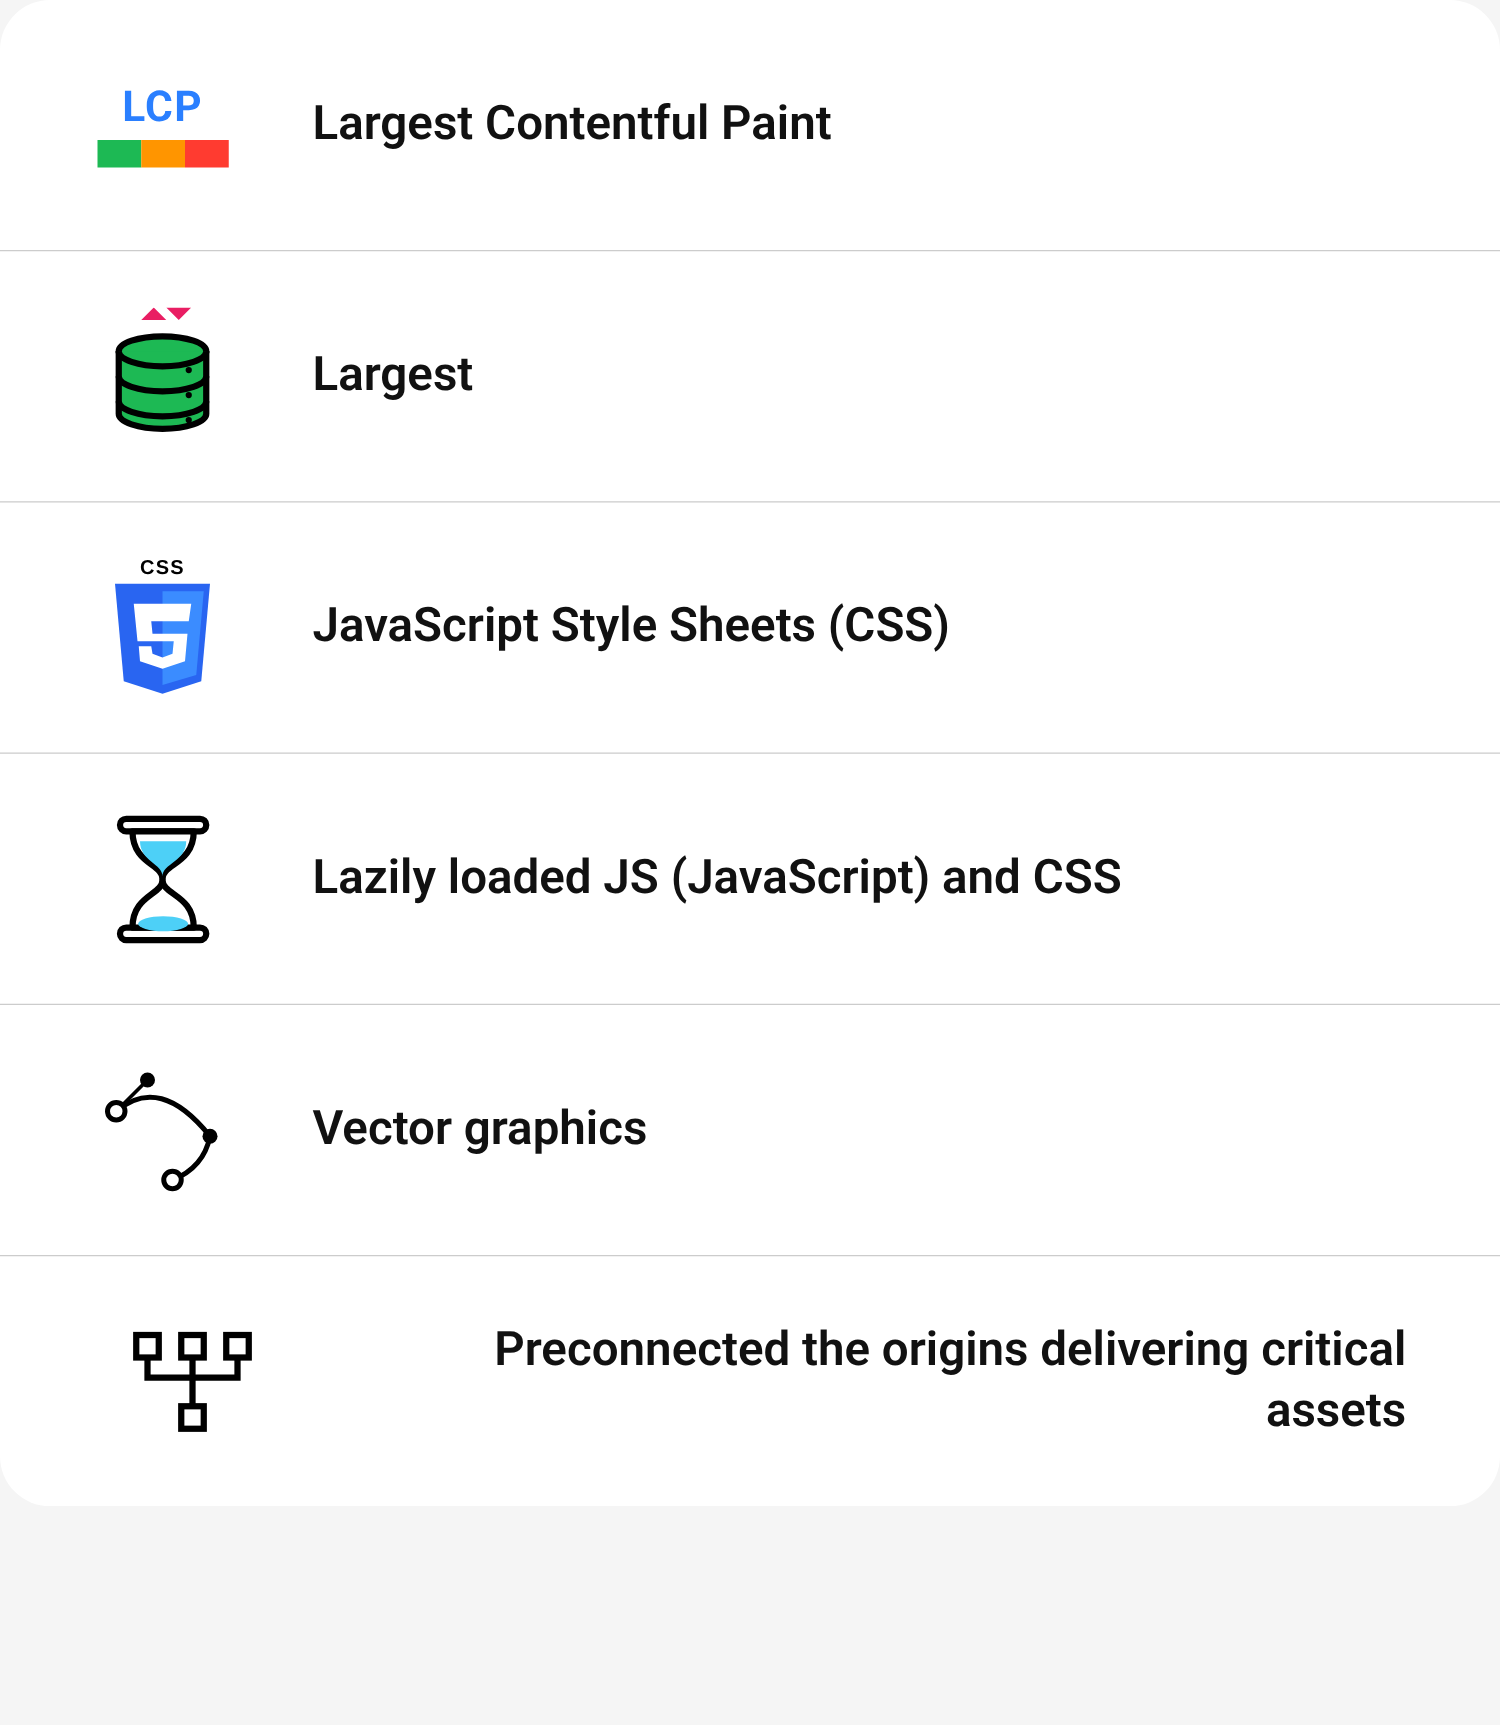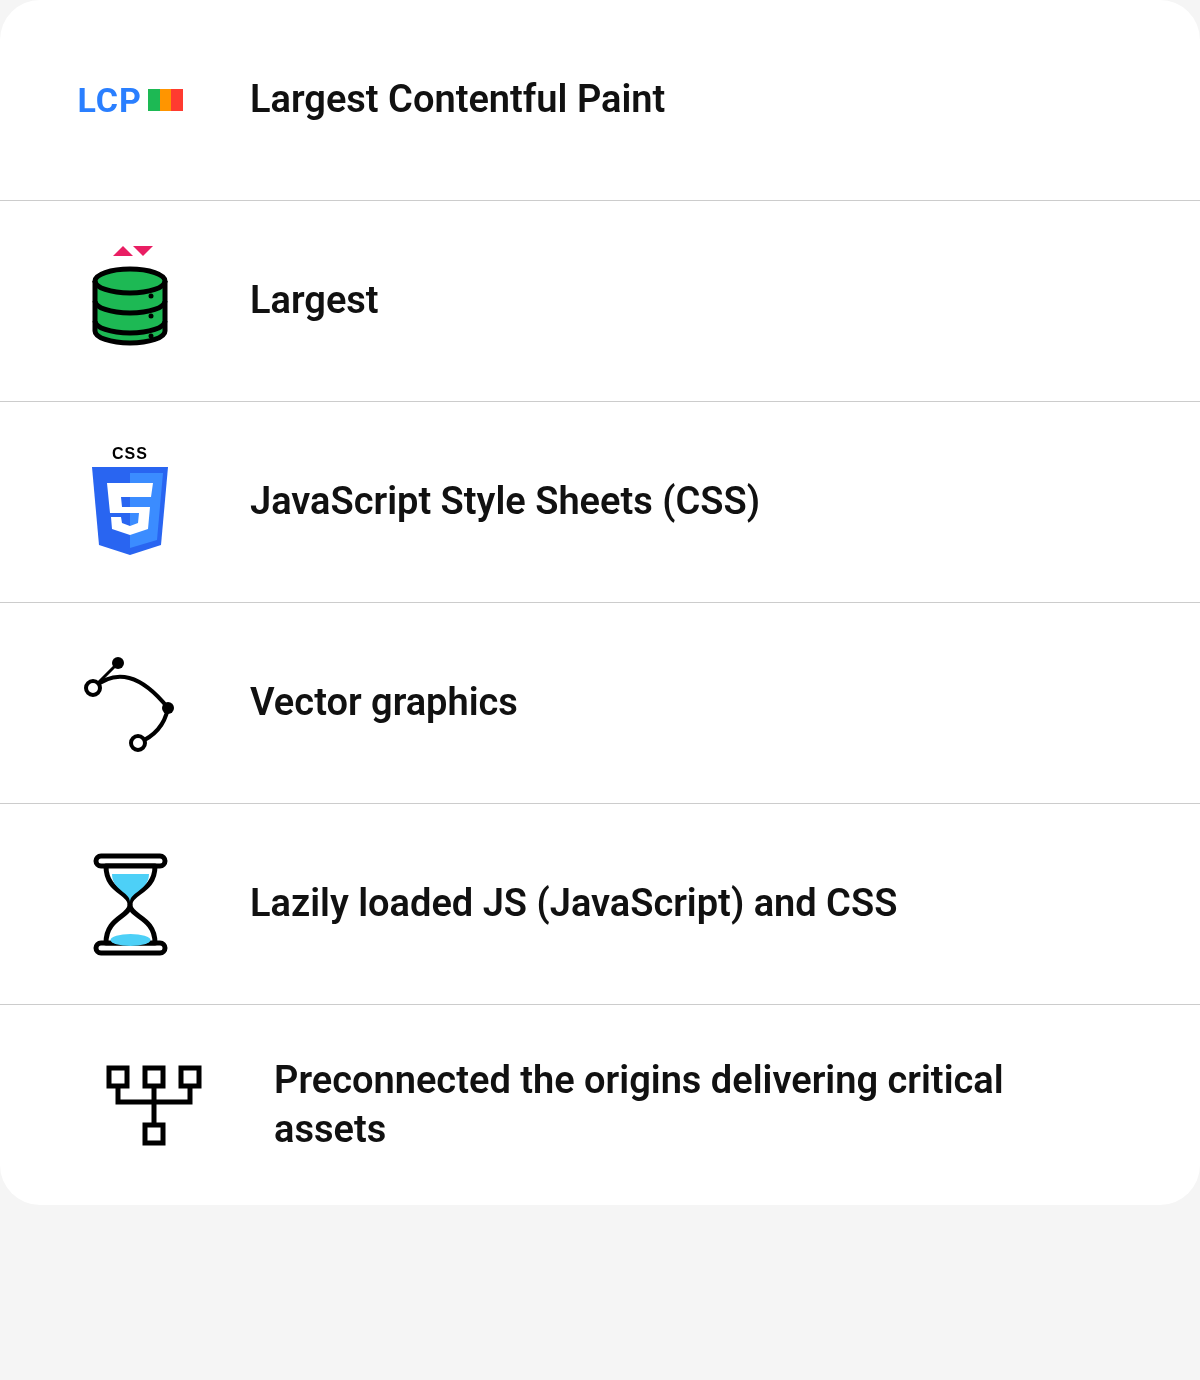--- a/index.html
+++ b/index.html
@@ -41,26 +41,27 @@
       display: flex;
       align-items: center;
       justify-content: center;
       flex-shrink: 0;
     }
     .label {
       font-size: 38px;
       font-weight: 600;
       color: #111;
       line-height: 1.3;
+      text-align: right;
     }
     
     .lcp-icon {
       width: 105px;
       display: flex;
-      flex-direction: row;
+      flex-direction: column;
       align-items: center;
       gap: 6px;
     }
     .lcp-text {
       font-weight: 700;
       font-size: 34px;
       color: #2a7fff;
       letter-spacing: 1px;
     }
     .lcp-bar {
@@ -124,44 +125,44 @@
           <polygon points="7,22 83,22 76,100 45,110 14,100" fill="#2965f1"></polygon>
           <polygon points="45,28 78,28 72,95 45,103" fill="#3b8cff"></polygon>
           <path d="M22,38 h46 l-2,14 h-30 l1,10 h28 l-2,22 -18,6 -18,-6 -1,-12 h10 l1,6 8,3 8,-3 1,-10 h-29 z" fill="#fff"></path>
         </svg>
       </div>
       <div class="label">JavaScript Style Sheets (CSS)</div>
     </div>
 
     <div class="row">
       <div class="icon-wrap">
+        <svg width="85" height="105" viewBox="0 0 85 105">
+          <rect x="8" y="4" width="69" height="10" rx="5" fill="#fff" stroke="#000" stroke-width="5"></rect>
+          <rect x="8" y="91" width="69" height="10" rx="5" fill="#fff" stroke="#000" stroke-width="5"></rect>
+          <path d="M18,14 C18,40 42,40 42,52 C42,40 67,40 67,14 Z" fill="#fff" stroke="#000" stroke-width="5" stroke-linejoin="round"></path>
+          <path d="M18,91 C18,65 42,65 42,53 C42,65 67,65 67,91 Z" fill="#fff" stroke="#000" stroke-width="5" stroke-linejoin="round"></path>
+          <path d="M24,22 C24,38 42,40 42,50 C42,40 61,38 61,22 Z" fill="#4dd0f7"></path>
+          <ellipse cx="42.5" cy="88" rx="20" ry="6" fill="#4dd0f7"></ellipse>
+        </svg>
+      </div>
+      <div class="label">Lazily loaded JS (JavaScript) and CSS</div>
+    </div>
+
+    <div class="row">
+      <div class="icon-wrap">
         <svg width="105" height="100" viewBox="0 0 105 100">
           <path d="M15,35 Q50,5 90,55 Q85,80 60,90" fill="none" stroke="#000" stroke-width="4"></path>
           <line x1="15" y1="35" x2="40" y2="10" stroke="#000" stroke-width="3"></line>
           <circle cx="15" cy="35" r="7" fill="#fff" stroke="#000" stroke-width="4"></circle>
           <circle cx="40" cy="10" r="6" fill="#000"></circle>
           <circle cx="90" cy="55" r="6" fill="#000"></circle>
           <circle cx="60" cy="90" r="7" fill="#fff" stroke="#000" stroke-width="4"></circle>
         </svg>
       </div>
       <div class="label">Vector graphics</div>
-    </div>
-
-    <div class="row">
-      <div class="icon-wrap">
-        <svg width="85" height="105" viewBox="0 0 85 105">
-          <rect x="8" y="4" width="69" height="10" rx="5" fill="#fff" stroke="#000" stroke-width="5"></rect>
-          <rect x="8" y="91" width="69" height="10" rx="5" fill="#fff" stroke="#000" stroke-width="5"></rect>
-          <path d="M18,14 C18,40 42,40 42,52 C42,40 67,40 67,14 Z" fill="#fff" stroke="#000" stroke-width="5" stroke-linejoin="round"></path>
-          <path d="M18,91 C18,65 42,65 42,53 C42,65 67,65 67,91 Z" fill="#fff" stroke="#000" stroke-width="5" stroke-linejoin="round"></path>
-          <path d="M24,22 C24,38 42,40 42,50 C42,40 61,38 61,22 Z" fill="#4dd0f7"></path>
-          <ellipse cx="42.5" cy="88" rx="20" ry="6" fill="#4dd0f7"></ellipse>
-        </svg>
-      </div>
-      <div class="label">Lazily loaded JS (JavaScript) and CSS</div>
     </div>
 
     <div class="row">
       <div class="icon-wrap">
         <svg width="100" height="85" viewBox="0 0 100 85">
           <g fill="#fff" stroke="#000" stroke-width="5">
             <rect x="5" y="5" width="18" height="18"></rect>
             <rect x="41" y="5" width="18" height="18"></rect>
             <rect x="77" y="5" width="18" height="18"></rect>
             <rect x="41" y="62" width="18" height="18"></rect>

